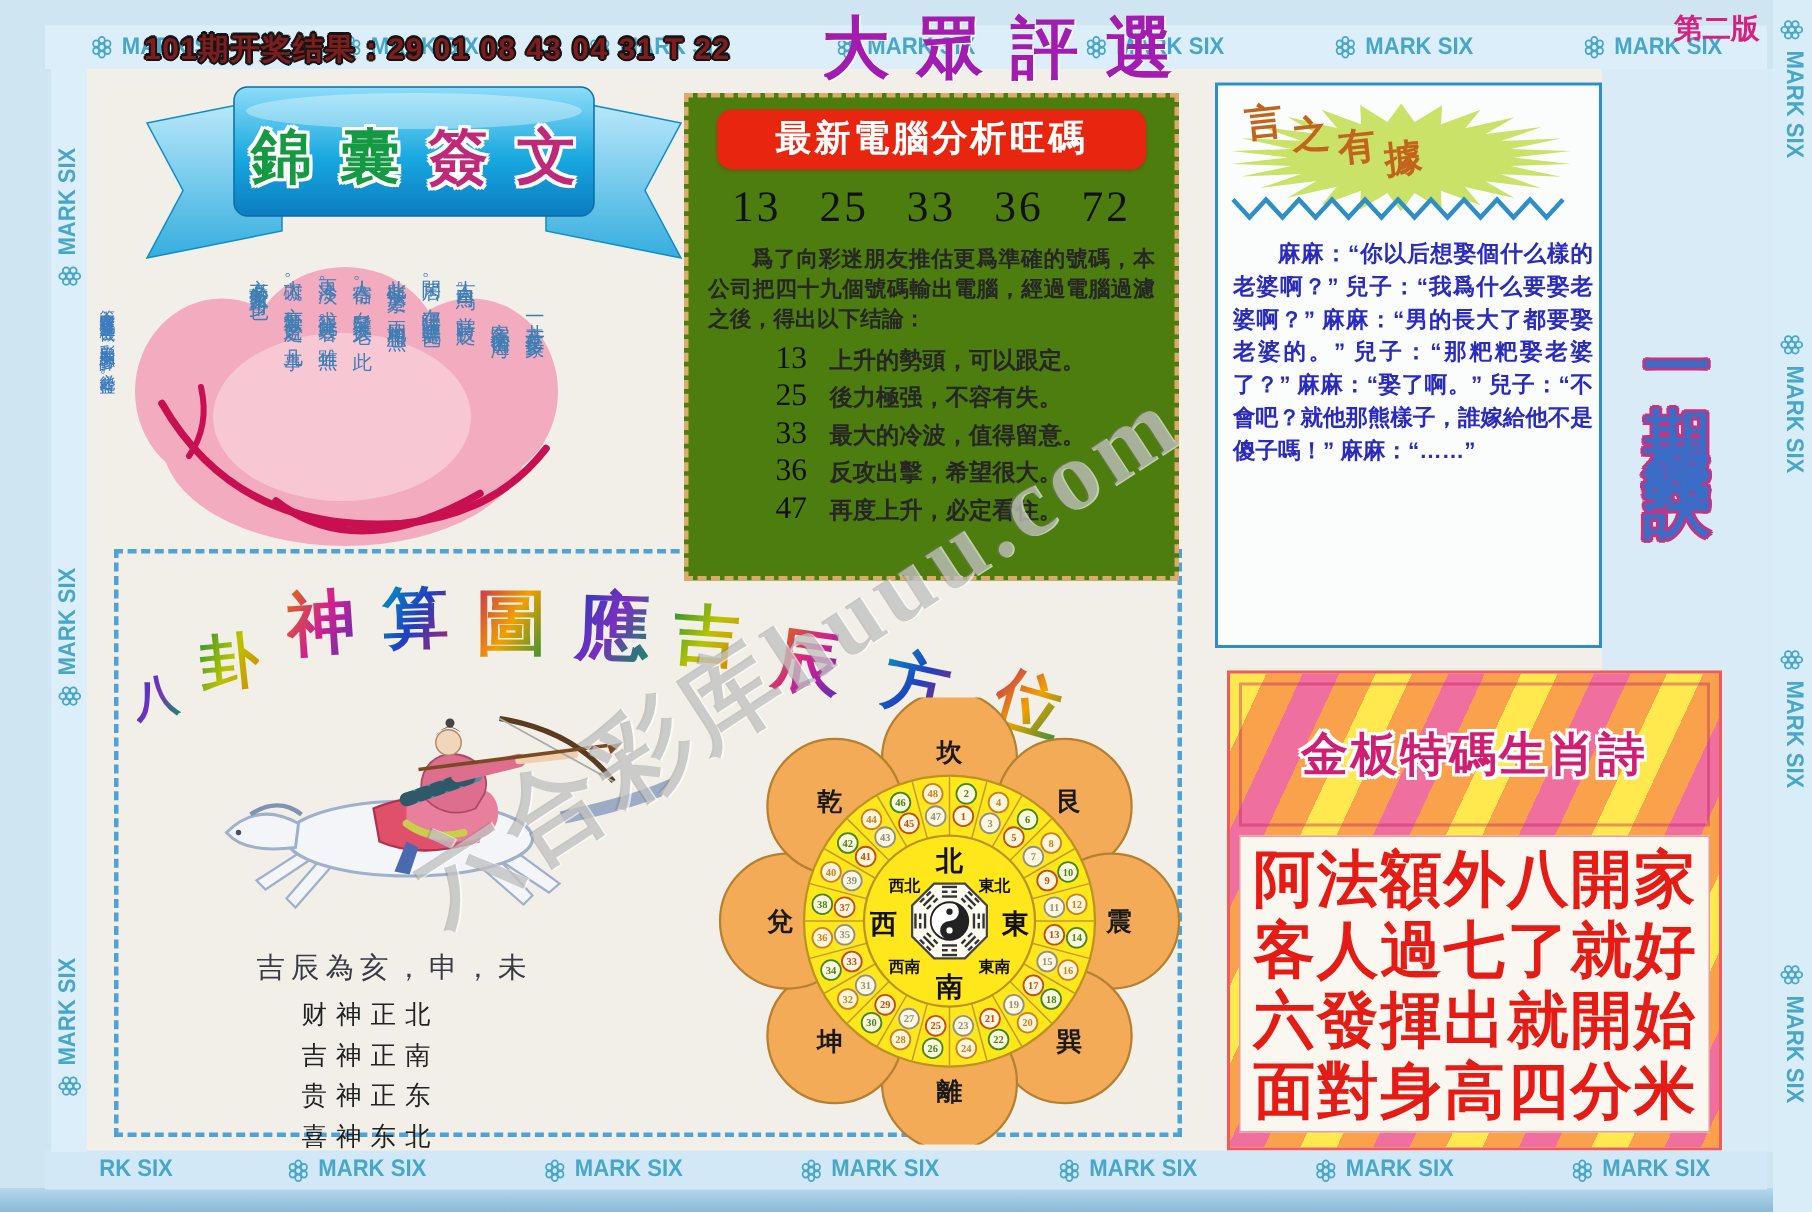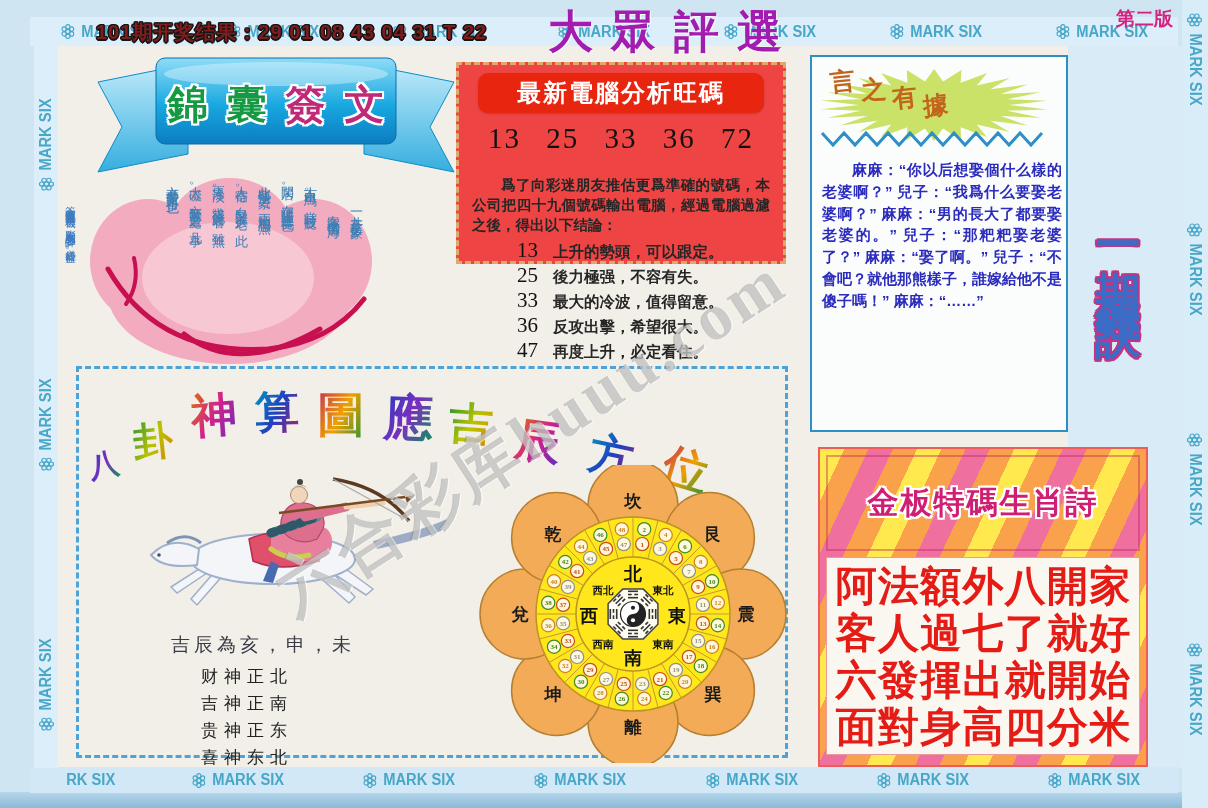--- a/index.html
+++ b/index.html
@@ -51,28 +51,28 @@
   #peach-wrap{position:absolute;left:78px;top:166px;width:312px;height:206px;}
   #fortune-cols{position:absolute;left:96px;top:176px;width:268px;height:192px;
       writing-mode:vertical-rl;font-family:"Liberation Serif",serif;font-size:13px;
       letter-spacing:2px;color:#3f7fb5;z-index:3;}
   #fortune-cols .fc{margin-left:8px;line-height:15px;}
   #fortune-cols .fc-low{padding-top:28px;}
   #fortune-note{position:absolute;left:64px;top:198px;height:164px;writing-mode:vertical-rl;
       font-size:10.5px;letter-spacing:1px;line-height:14px;color:#3e7cc0;z-index:3;}
 
   
-  #computer-box{position:absolute;left:456px;top:62px;width:330px;height:202px;box-sizing:border-box;
-      border:3px dashed #dcaa6b;background:#ef4444;z-index:2;}
+  #computer-box{position:absolute;left:456px;top:62px;width:330px;height:325px;box-sizing:border-box;
+      border:3px dashed #dcaa6b;background:#4d7c0f;z-index:2;}
   #computer-header{margin:8px auto 0;width:286px;height:40px;line-height:40px;background:#e8250f;
       border-radius:10px;color:#fff;text-align:center;font-size:24px;font-weight:bold;letter-spacing:2px;
       box-shadow:0 1px 2px rgba(120,40,0,.35);}
   #computer-numbers{margin-top:9px;text-align:center;font-family:"Liberation Serif",serif;
       font-size:29px;color:#111;word-spacing:16px;letter-spacing:2px;}
-  #computer-intro{margin:20px 13px 0;font-size:14.5px;font-weight:bold;color:#262626;
+  #computer-intro{margin:8px 13px 0;font-size:14.5px;font-weight:bold;color:#262626;
       line-height:1.38;text-align:justify;text-indent:2em;}
   #computer-list{margin:3px 0 0 58px;}
   .cl-row{display:flex;align-items:baseline;height:25px;}
   .cl-num{width:36px;font-family:"Liberation Serif",serif;font-size:21px;color:#111;}
   .cl-text{font-size:15.5px;font-weight:bold;color:#262626;}
 
   
   #proof-box{position:absolute;left:810px;top:55px;width:258px;height:377px;box-sizing:border-box;
       border:2px solid #2e8fc6;background:#fbfdfd;z-index:2;}
   #starburst{position:absolute;left:2px;top:2px;width:246px;height:100px;}

